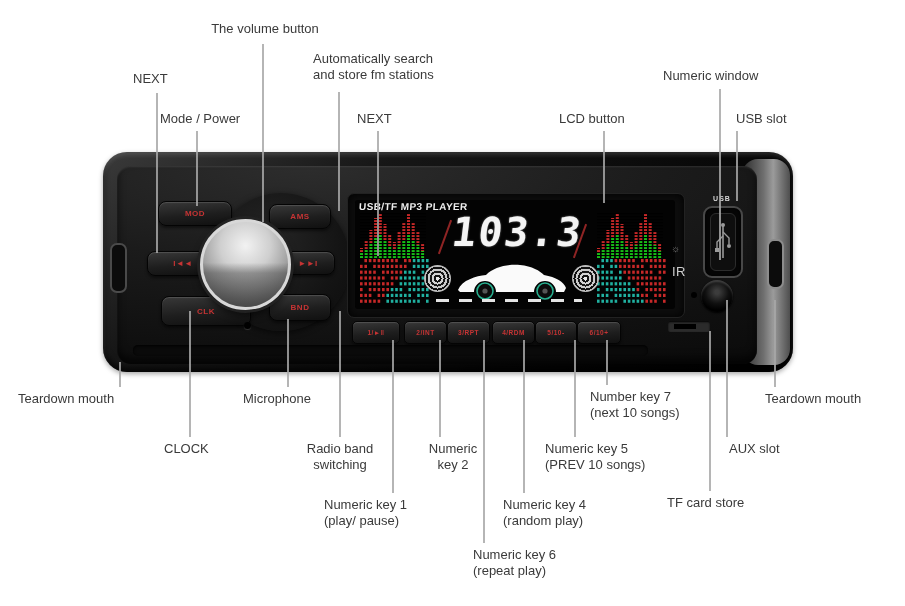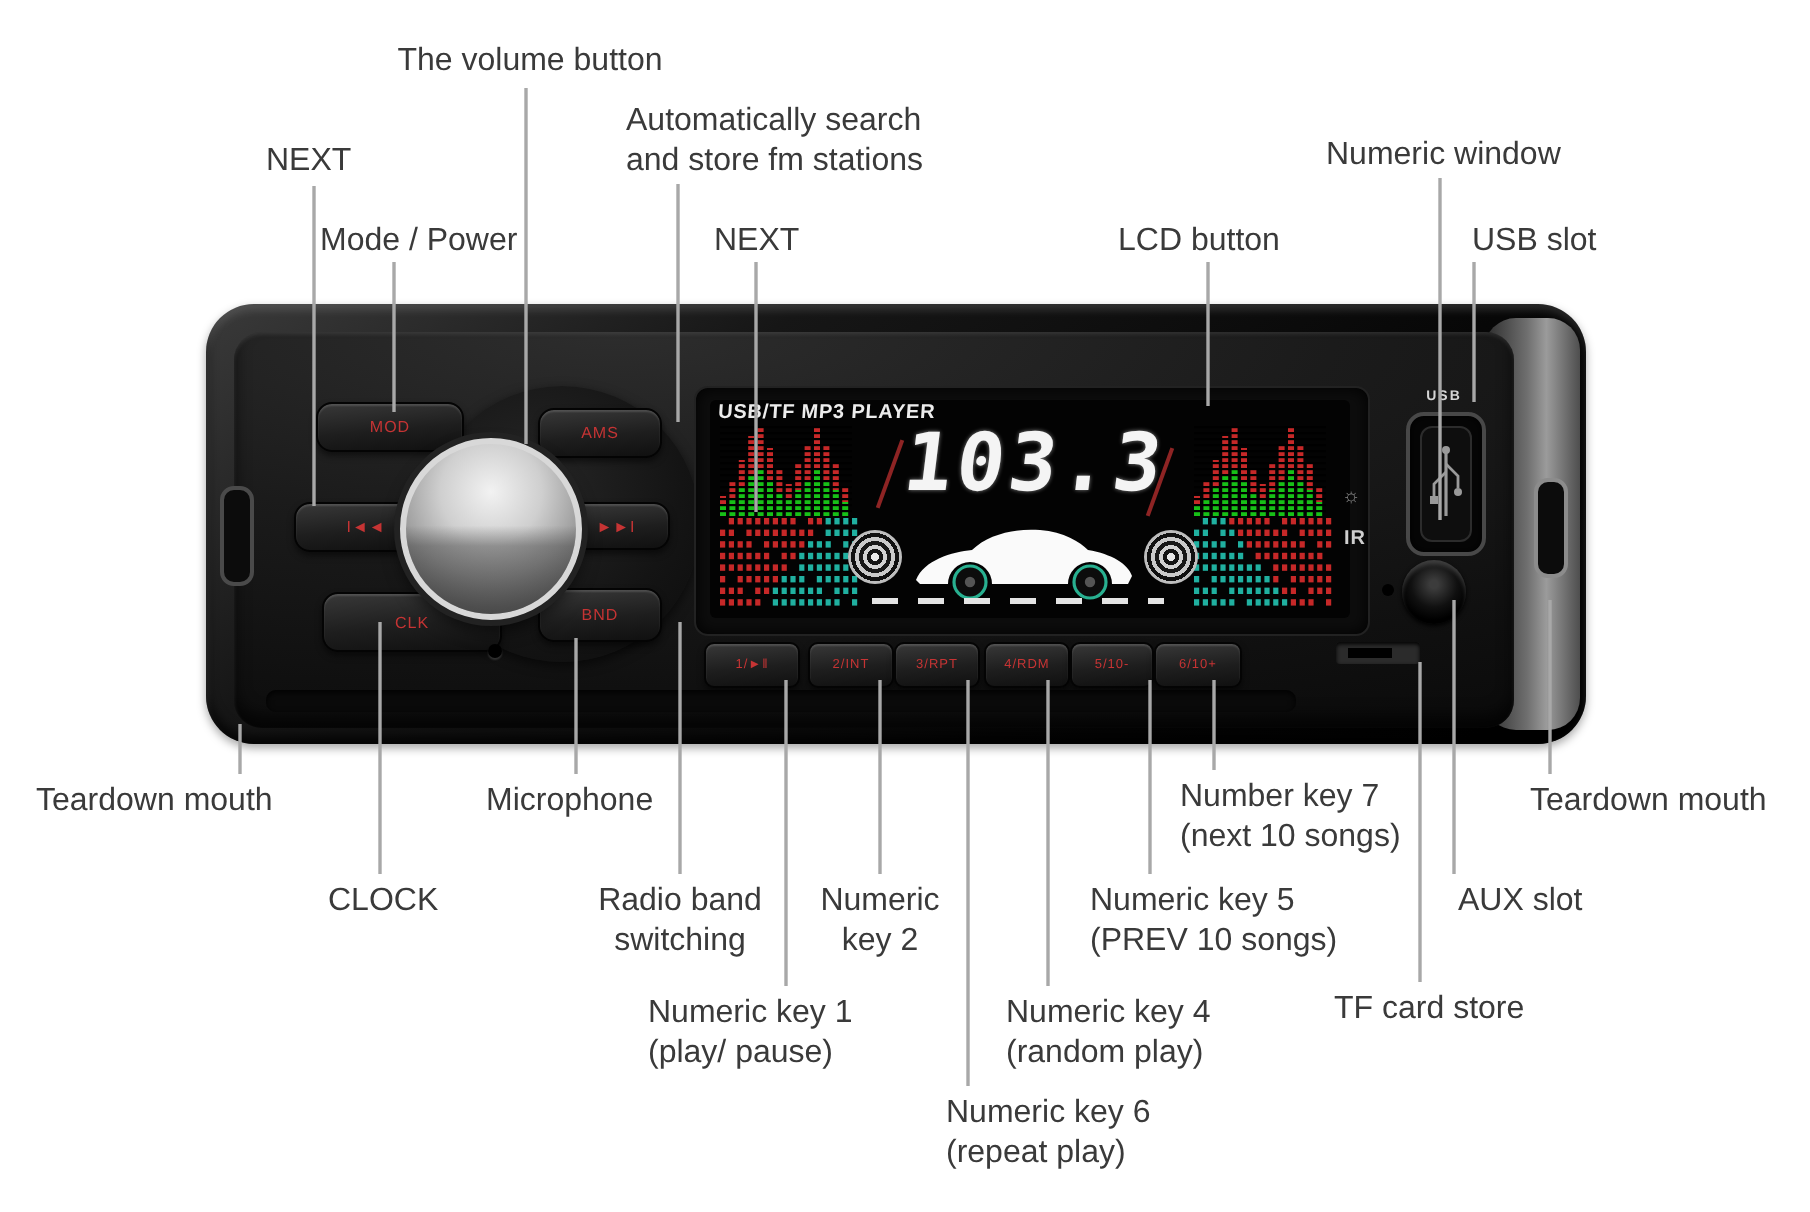--- a/index.html
+++ b/index.html
@@ -1,19 +1,19 @@
 <!DOCTYPE html>
 <html><head>
 <meta charset="utf-8">
 <style>
   html,body{margin:0;padding:0;}
   body{width:905px;height:606px;position:relative;background:#fff;overflow:hidden;
        font-family:"Liberation Sans","DejaVu Sans",sans-serif;}
   .abs{position:absolute;}
-  .callout{position:absolute;color:#3a3a3a;font-size:16px;line-height:1.22;white-space:pre-line;}
+  .callout{position:absolute;color:#3a3a3a;font-size:13px;line-height:1.22;white-space:pre-line;}
   .center{text-align:center;}
   
   .chassis{left:103px;top:152px;width:690px;height:220px;border-radius:24px;
     background:linear-gradient(145deg,#3a3a3a 0%,#161616 30%,#050505 70%,#000 100%);
     box-shadow:inset 0 3px 4px rgba(255,255,255,.14), inset 0 -4px 6px rgba(0,0,0,.8), 0 2px 5px rgba(0,0,0,.35);}
   .metal-edge{left:742px;top:159px;width:48px;height:206px;border-radius:16px;
     background:linear-gradient(90deg,#2a2a2a 0%,#6f6f6f 45%,#9b9b9b 65%,#4e4e4e 100%);}
   .faceplate{left:117px;top:166px;width:640px;height:198px;border-radius:14px;
     background:radial-gradient(140% 120% at 30% 0%,#2d2d2d 0%,#1b1b1b 40%,#101010 75%,#0a0a0a 100%);
     box-shadow:inset 0 1px 2px rgba(255,255,255,.10), inset 0 -6px 8px rgba(0,0,0,.7);}
@@ -26,21 +26,21 @@
   .slot.l{left:110px;top:243px;width:13px;height:46px;border:2px solid #4a4a4a;}
   .slot.r{left:767px;top:239px;width:13px;height:46px;border:2px solid #8c8c8c;}
   
   .knob{left:200px;top:219px;width:85px;height:85px;border-radius:50%;
     background:radial-gradient(circle at 50% 28%,#f2f2f2,#cfcfcf 34%,#a3a3a3 58%,#787878 78%,#5e5e5e);
     border:3px solid #d8d8d8;box-shadow:0 0 0 3px #222,0 5px 9px rgba(0,0,0,.65);}
   .knob::after{content:"";position:absolute;inset:0;border-radius:50%;
     background:linear-gradient(to bottom,transparent 48%,rgba(55,55,55,.40) 60%,rgba(40,40,40,.55));}
   .rbtn{position:absolute;display:flex;align-items:center;justify-content:center;
     background:linear-gradient(175deg,#383838 0%,#1e1e1e 55%,#101010 100%);
-    border:1px solid #040404;border-radius:8px;color:#c63434;font-weight:normal;
+    border:1px solid #040404;border-radius:8px;color:#c63434;font-weight:bold;
     font-size:8px;letter-spacing:.5px;box-shadow:inset 0 1px 1px rgba(255,255,255,.14),0 2px 3px rgba(0,0,0,.5);}
   .numkey{font-size:6.5px;border-radius:5px;}
   .michole{left:244px;top:322px;width:7px;height:7px;border-radius:50%;background:#000;
     box-shadow:0 1px 1px rgba(255,255,255,.15);}
   
   .lcd-bezel{left:347px;top:193px;width:336px;height:123px;border-radius:7px;background:#0d0d0d;
     border:1px solid #222;box-shadow:inset 0 0 8px #000;}
   .lcd-screen{left:355px;top:200px;width:320px;height:109px;background:#030303;border-radius:3px;}
   .lcd-title{left:359px;top:201px;color:#ececec;font-size:10px;font-weight:bold;
     letter-spacing:.4px;transform:skewX(-4deg);}
@@ -52,21 +52,21 @@
     background:radial-gradient(circle,#e8e8e8 0 2px,#141414 2px 4px,#d2d2d2 4px 6px,#181818 6px 8px,#cacaca 8px 10px,#101010 10px 12px,#bdbdbd 12px 13.5px);}
   .road{left:436px;top:299px;width:146px;height:2.5px;
     background:repeating-linear-gradient(90deg,#e4e4e4 0 13px,transparent 13px 23px);}
   
   .usb-label{left:704px;top:195px;width:36px;text-align:center;color:#d6d6d6;font-size:7px;font-weight:bold;letter-spacing:1px;}
   .usb-port{left:703px;top:206px;width:36px;height:68px;border-radius:9px;border:2px solid #484848;
     background:#060606;box-shadow:inset 0 0 4px #000;}
   .usb-inner{position:absolute;left:5px;top:5px;right:5px;bottom:5px;border-radius:6px;
     background:#0e0e0e;border:1px solid #2c2c2c;}
   .sun{left:671px;top:243px;color:#8a8a8a;font-size:10px;}
-  .irlabel{left:672px;top:264px;color:#cfcfcf;font-size:10px;font-weight:bold;letter-spacing:.5px;}
+  .irlabel{left:672px;top:264px;color:#cfcfcf;font-size:13px;font-weight:normal;letter-spacing:.5px;}
   .aux{left:701px;top:280px;width:32px;height:32px;border-radius:50%;
     background:radial-gradient(circle at 50% 38%,#3c3c3c 8%,#101010 45%,#000 70%);
     box-shadow:inset 0 2px 2px rgba(255,255,255,.2),0 1px 2px #000;}
   .screw{left:691px;top:292px;width:6px;height:6px;border-radius:50%;background:#000;}
   .tfslot{left:668px;top:321px;width:42px;height:11px;border-radius:2px;background:#2b2b2b;
     box-shadow:inset 0 1px 2px #000;}
   .tfslot::after{content:"";position:absolute;left:6px;top:3px;width:22px;height:5px;background:#000;}
   .overlay{left:0;top:0;width:905px;height:606px;pointer-events:none;}
 </style>
 </head>
@@ -81,21 +81,21 @@
 <div class="callout" style="left:559px;top:111px">LCD button</div>
 <div class="callout" style="left:663px;top:68px">Numeric window</div>
 <div class="callout" style="left:736px;top:111px">USB slot</div>
 <div class="callout" style="left:18px;top:391px">Teardown mouth</div>
 <div class="callout" style="left:164px;top:441px">CLOCK</div>
 <div class="callout" style="left:243px;top:391px">Microphone</div>
 <div class="callout center" style="left:297px;top:441px;width:86px">Radio band
 switching</div>
 <div class="callout" style="left:324px;top:497px">Numeric key 1
 (play/ pause)</div>
-<div class="callout center" style="left:409px;top:441px;width:62px">Numeric
+<div class="callout center" style="left:422px;top:441px;width:62px">Numeric
 key 2</div>
 <div class="callout" style="left:473px;top:547px">Numeric key 6
 (repeat play)</div>
 <div class="callout" style="left:503px;top:497px">Numeric key 4
 (random play)</div>
 <div class="callout" style="left:545px;top:441px">Numeric key 5
 (PREV 10 songs)</div>
 <div class="callout" style="left:590px;top:389px">Number key 7
 (next 10 songs)</div>
 <div class="callout" style="left:667px;top:495px">TF card store</div>

